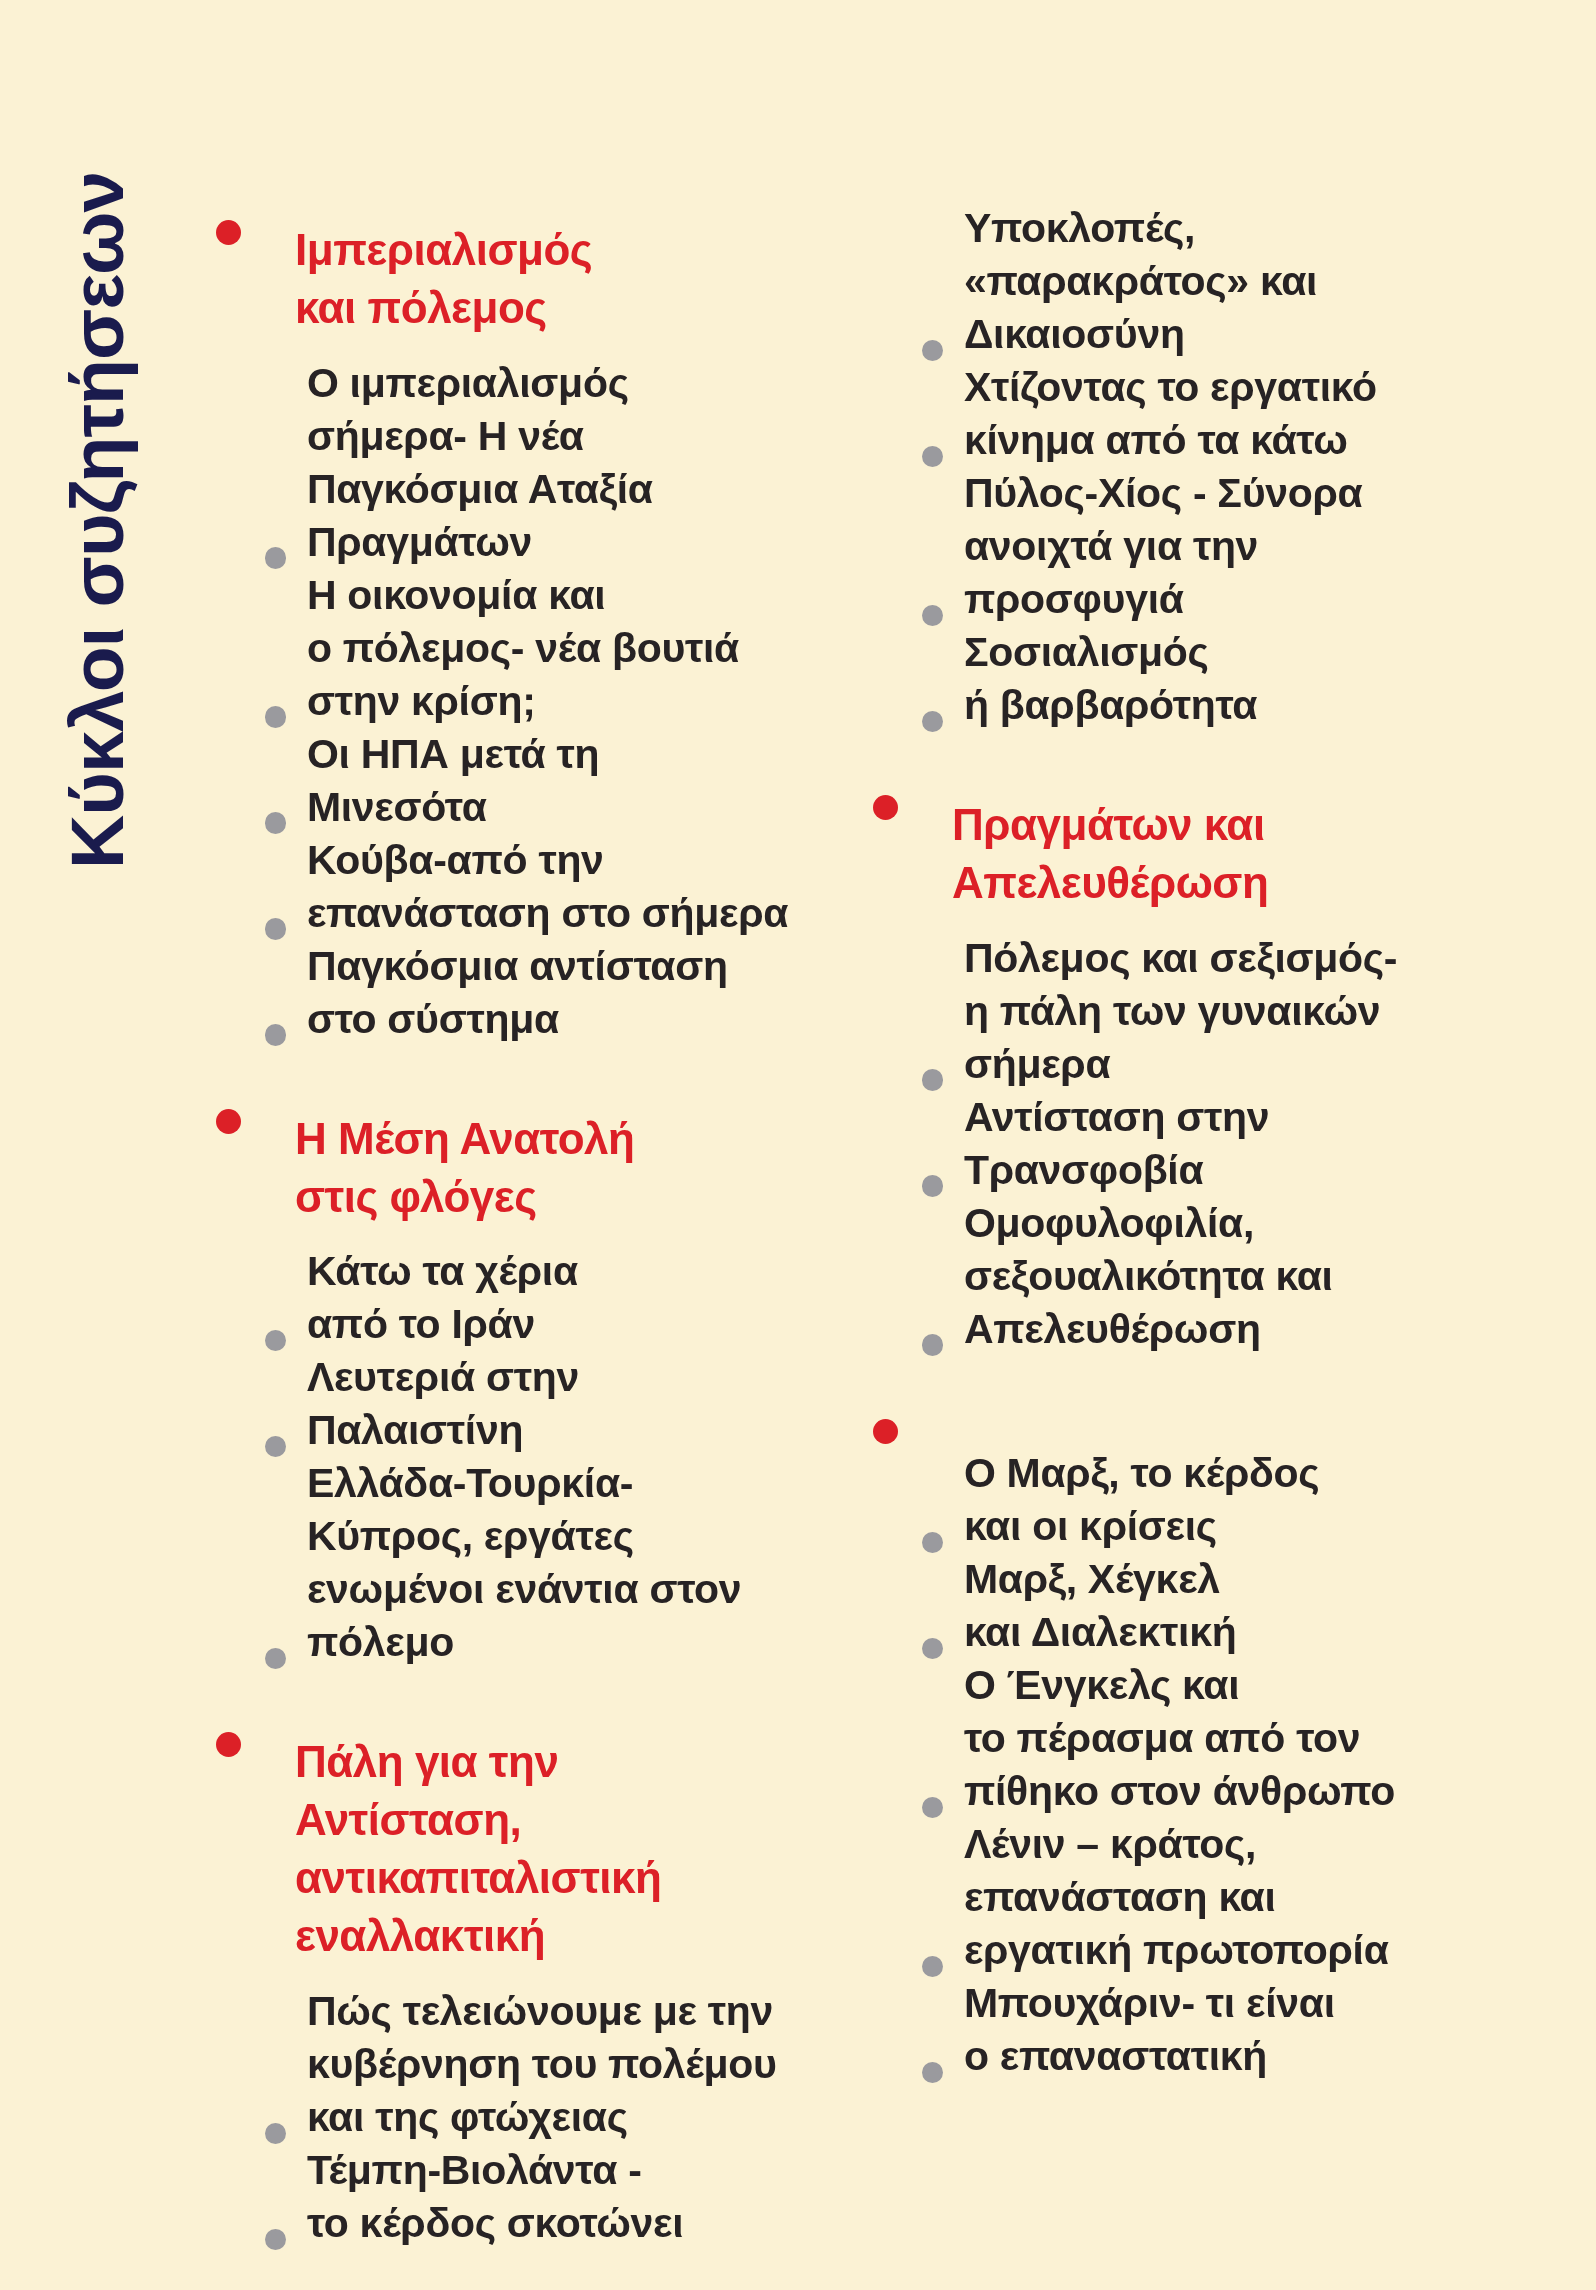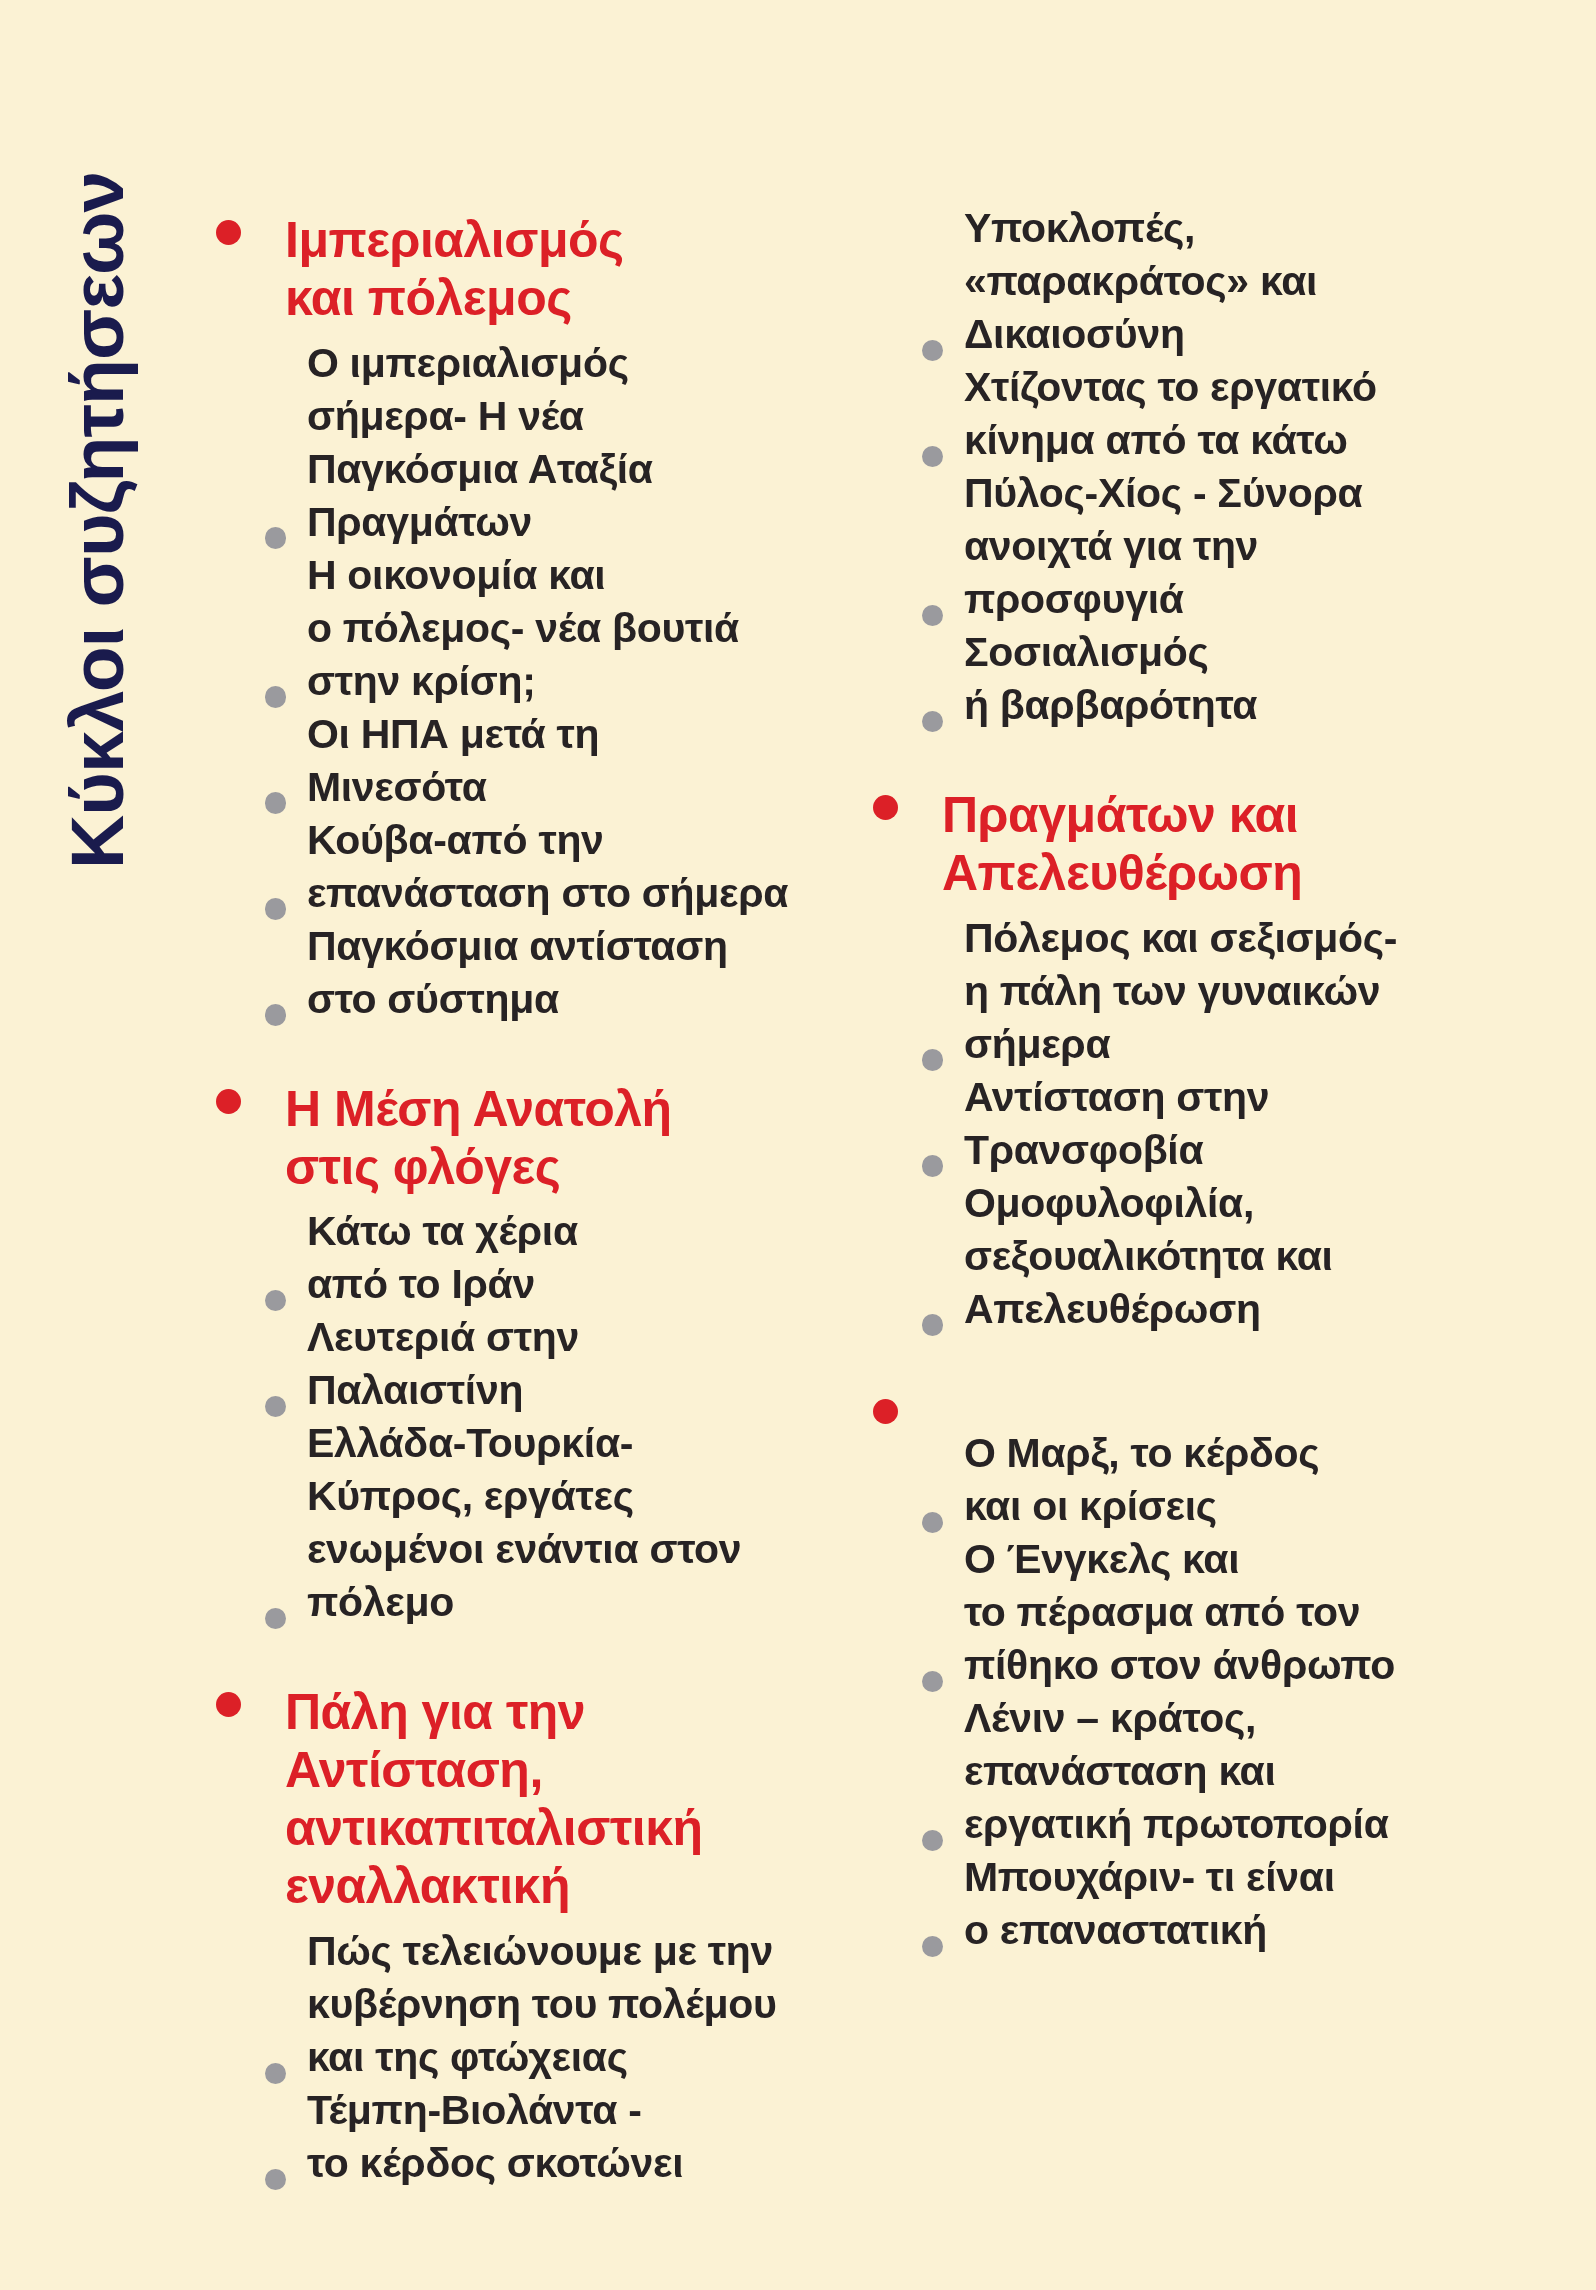--- a/index.html
+++ b/index.html
@@ -34,22 +34,22 @@
 
   .section { margin: 0; }
   .heading-row { display: flex; align-items: flex-start; margin: 48px 0 3.7px 0; }
   .heading-row.first { margin-top: 0; }
   .bullet-red {
     width: 25px; height: 25px; border-radius: 50%;
     background: #DC2027; flex: 0 0 25px;
     margin-top: 15px; margin-right: 38px;
   }
   .heading-text {
-    margin: 6px;
-    font-size: 50px;
+    margin: 16px;
+    font-size: 44px;
     line-height: 58px;
     font-weight: 700;
     color: #DC2027;
     letter-spacing: -0.5px;
     white-space: pre-line;
   }
 
   .item-row { display: flex; align-items: flex-end; margin: 0 0 0 49px; }
   .col2 .item-row { margin-left: 49px; }
   .bullet-gray {
@@ -226,20 +226,25 @@
         <span class="bullet-red"></span>
       </div>
       <div class="items-group">
         <div class="item-row">
           <span class="bullet-gray"></span>
           <p class="item-text">Ο Μαρξ, το κέρδος
 και οι κρίσεις</p>
         </div>
         <div class="item-row">
           <span class="bullet-gray"></span>
+          <p class="item-text">Μαρξ, Χέγκελ
+και Διαλεκτική</p>
+        </div>
+        <div class="item-row">
+          <span class="bullet-gray"></span>
           <p class="item-text">Ο Ένγκελς και
 το πέρασμα από τον
 πίθηκο στον άνθρωπο</p>
         </div>
         <div class="item-row">
           <span class="bullet-gray"></span>
           <p class="item-text">Λένιν – κράτος,
 επανάσταση και
 εργατική πρωτοπορία</p>
         </div>

